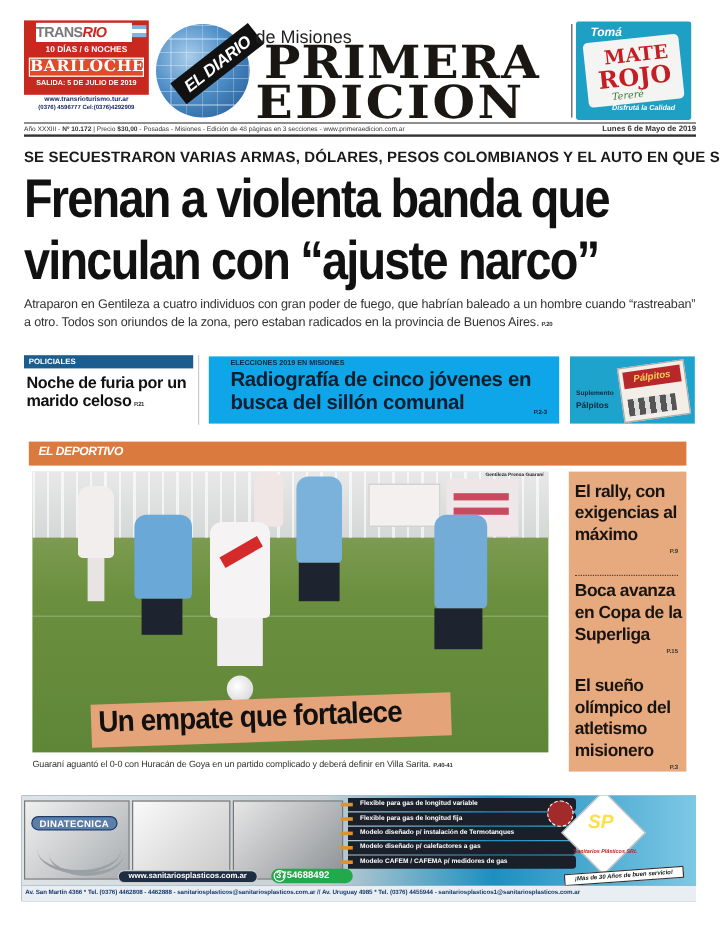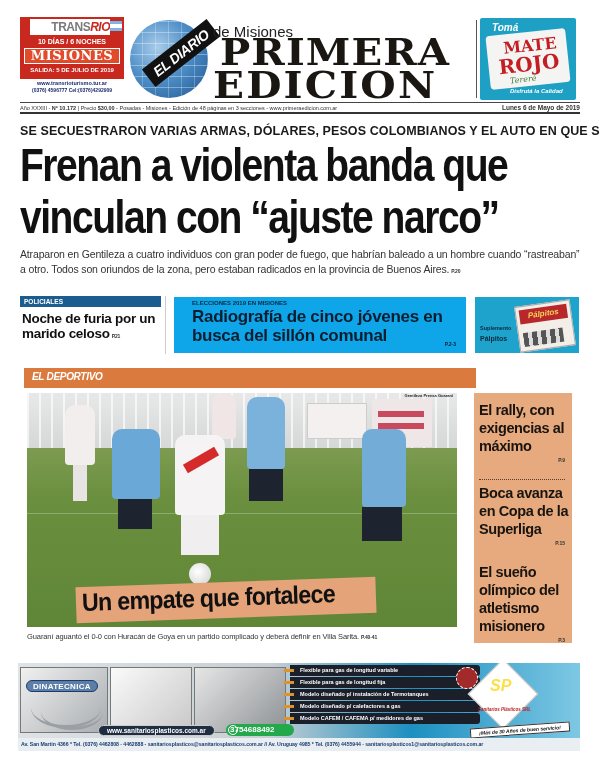--- a/index.html
+++ b/index.html
@@ -4,21 +4,21 @@
 <style>
   * { box-sizing: border-box; margin: 0; padding: 0; }
   html, body { width: 600px; height: 784px; background: #ffffff; overflow: hidden; }
   body { font-family: "Liberation Sans", sans-serif; color: #111; position: relative; }
 
   
   .masthead { position: absolute; left: 0; top: 0; width: 600px; height: 100px; }
 
   .ad-left { position: absolute; left: 20px; top: 17px; width: 104px; height: 80px; background: #fff; }
   .ad-left .brand-box { position: absolute; left: 0; top: 0; width: 104px; height: 62px; background: #c8281e; }
-  .ad-left .brand { position: absolute; left: 10px; top: 2px; width: 80px; height: 16px; background: #fff; font-size: 12px; font-weight: bold; color: #7a7a7a; letter-spacing: -0.5px; line-height: 16px; text-align: right; }
+  .ad-left .brand { position: absolute; left: 10px; top: 2px; width: 80px; height: 16px; background: #fff; font-size: 12px; font-weight: bold; color: #7a7a7a; letter-spacing: -0.5px; line-height: 16px; text-align: left; }
   .ad-left .brand .rio { color: #c8281e; font-style: italic; }
   .ad-left .flag { position: absolute; right: 2px; top: 4px; width: 12px; height: 10px; background: linear-gradient(#7fb2e5 33%, #fff 33%, #fff 66%, #7fb2e5 66%); }
   .ad-left .days { position: absolute; left: 0; top: 21px; width: 104px; text-align: center; font-size: 7px; font-weight: bold; color: #fff; }
   .ad-left .dest { position: absolute; left: 4px; top: 31px; width: 96px; height: 16px; background: #e14a2a; border: 1px solid #fff; text-align: center; font-family: "DejaVu Serif", serif; font-size: 13px; font-weight: bold; color: #fff; line-height: 14px; letter-spacing: 0.5px; }
   .ad-left .salida { position: absolute; left: 0; top: 50px; width: 104px; text-align: center; font-size: 6px; font-weight: bold; color: #fff; }
   .ad-left .web { position: absolute; left: 0; top: 63px; width: 104px; text-align: center; font-size: 5.5px; font-weight: bold; color: #1a2a6a; }
   .ad-left .phone { position: absolute; left: 0; top: 70px; width: 104px; text-align: center; font-size: 5px; font-weight: bold; color: #1a2a6a; }
 
   .globe { position: absolute; left: 130px; top: 20px; width: 78px; height: 78px; border-radius: 50%;
            background: radial-gradient(circle at 35% 35%, #a9cdea 0%, #4f8fc8 45%, #1e5590 100%); overflow: hidden; }
@@ -65,21 +65,21 @@
   .box-elecciones .pref { position: absolute; right: 10px; bottom: 6px; color: #0b1e30; }
 
   .box-palpitos { position: absolute; left: 475px; top: 297px; width: 104px; height: 56px; background: #1ea3cc; }
   .box-palpitos .label1 { position: absolute; left: 5px; top: 28px; font-size: 5.5px; font-weight: bold; color: #0b2a40; }
   .box-palpitos .label2 { position: absolute; left: 5px; top: 38px; font-size: 7px; font-weight: bold; color: #0b2a40; }
   .box-palpitos .mag { position: absolute; left: 42px; top: 6px; width: 56px; height: 46px; background: #f3efe8; transform: rotate(-8deg); border: 1px solid #aaa; }
   .box-palpitos .mag .masth { position: absolute; left: 3px; top: 3px; width: 48px; height: 14px; background: #b8282a; color: #f5d35a; font-size: 8px; font-weight: bold; font-style: italic; text-align: center; line-height: 14px; }
   .box-palpitos .mag .people { position: absolute; left: 4px; top: 26px; width: 40px; height: 14px; background: repeating-linear-gradient(90deg, #555 0 5px, #ddd 5px 9px); }
 
   
-  .sport-band { position: absolute; left: 24px; top: 368px; width: 452px; height: 20px; background: #db7a3e; }
+  .sport-band { position: absolute; left: 24px; top: 368px; width: 548px; height: 20px; background: #db7a3e; }
   .sport-band .label { position: absolute; left: 8px; top: 3px; font-size: 10px; font-weight: bold; font-style: italic; color: #fff; letter-spacing: -0.3px; }
 
   .photo { position: absolute; left: 27px; top: 393px; width: 430px; height: 234px; overflow: hidden;
            background: linear-gradient(180deg, #cfd6d8 0%, #b9c2c0 12%, #7e9c52 22%, #6a8f3e 45%, #5f8637 100%); }
   .photo .fence { position: absolute; left: 0; top: 0; width: 430px; height: 55px;
            background: repeating-linear-gradient(90deg, rgba(255,255,255,0.65) 0 2px, transparent 2px 12px), linear-gradient(#e8e8e8, #d4d8d6); }
   .photo .banner1 { position: absolute; left: 280px; top: 10px; width: 60px; height: 36px; background: #f4f0f0; border: 1px solid #ccc; }
   .photo .banner2 { position: absolute; left: 345px; top: 6px; width: 60px; height: 48px; background: #efe6e8; }
   .photo .banner2::after { content: ""; position: absolute; left: 6px; top: 12px; width: 46px; height: 6px; background: #c94a5e; box-shadow: 0 12px 0 #c94a5e; }
   .photo .grass-line { position: absolute; left: 0; top: 120px; width: 430px; height: 1px; background: rgba(255,255,255,0.25); }
@@ -139,21 +139,21 @@
 </head>
 <body>
 
 <div class="masthead">
 
   <div class="ad-left">
     <div class="brand-box">
       <div class="brand"><span>TRANS</span><span class="rio">RIO</span></div>
       <div class="flag"></div>
       <div class="days">10 DÍAS / 6 NOCHES</div>
-      <div class="dest">MISIONES</div>
+      <div class="dest">BARILOCHE</div>
       <div class="salida">SALIDA: 5 DE JULIO DE 2019</div>
     </div>
     <div class="web">www.transrioturismo.tur.ar</div>
     <div class="phone">(0376) 4596777  Cel:(0376)4292909</div>
   </div>
 
   <div class="globe">
       <div class="grid"></div>
     </div>
   <div class="globe-band">EL DIARIO</div>

